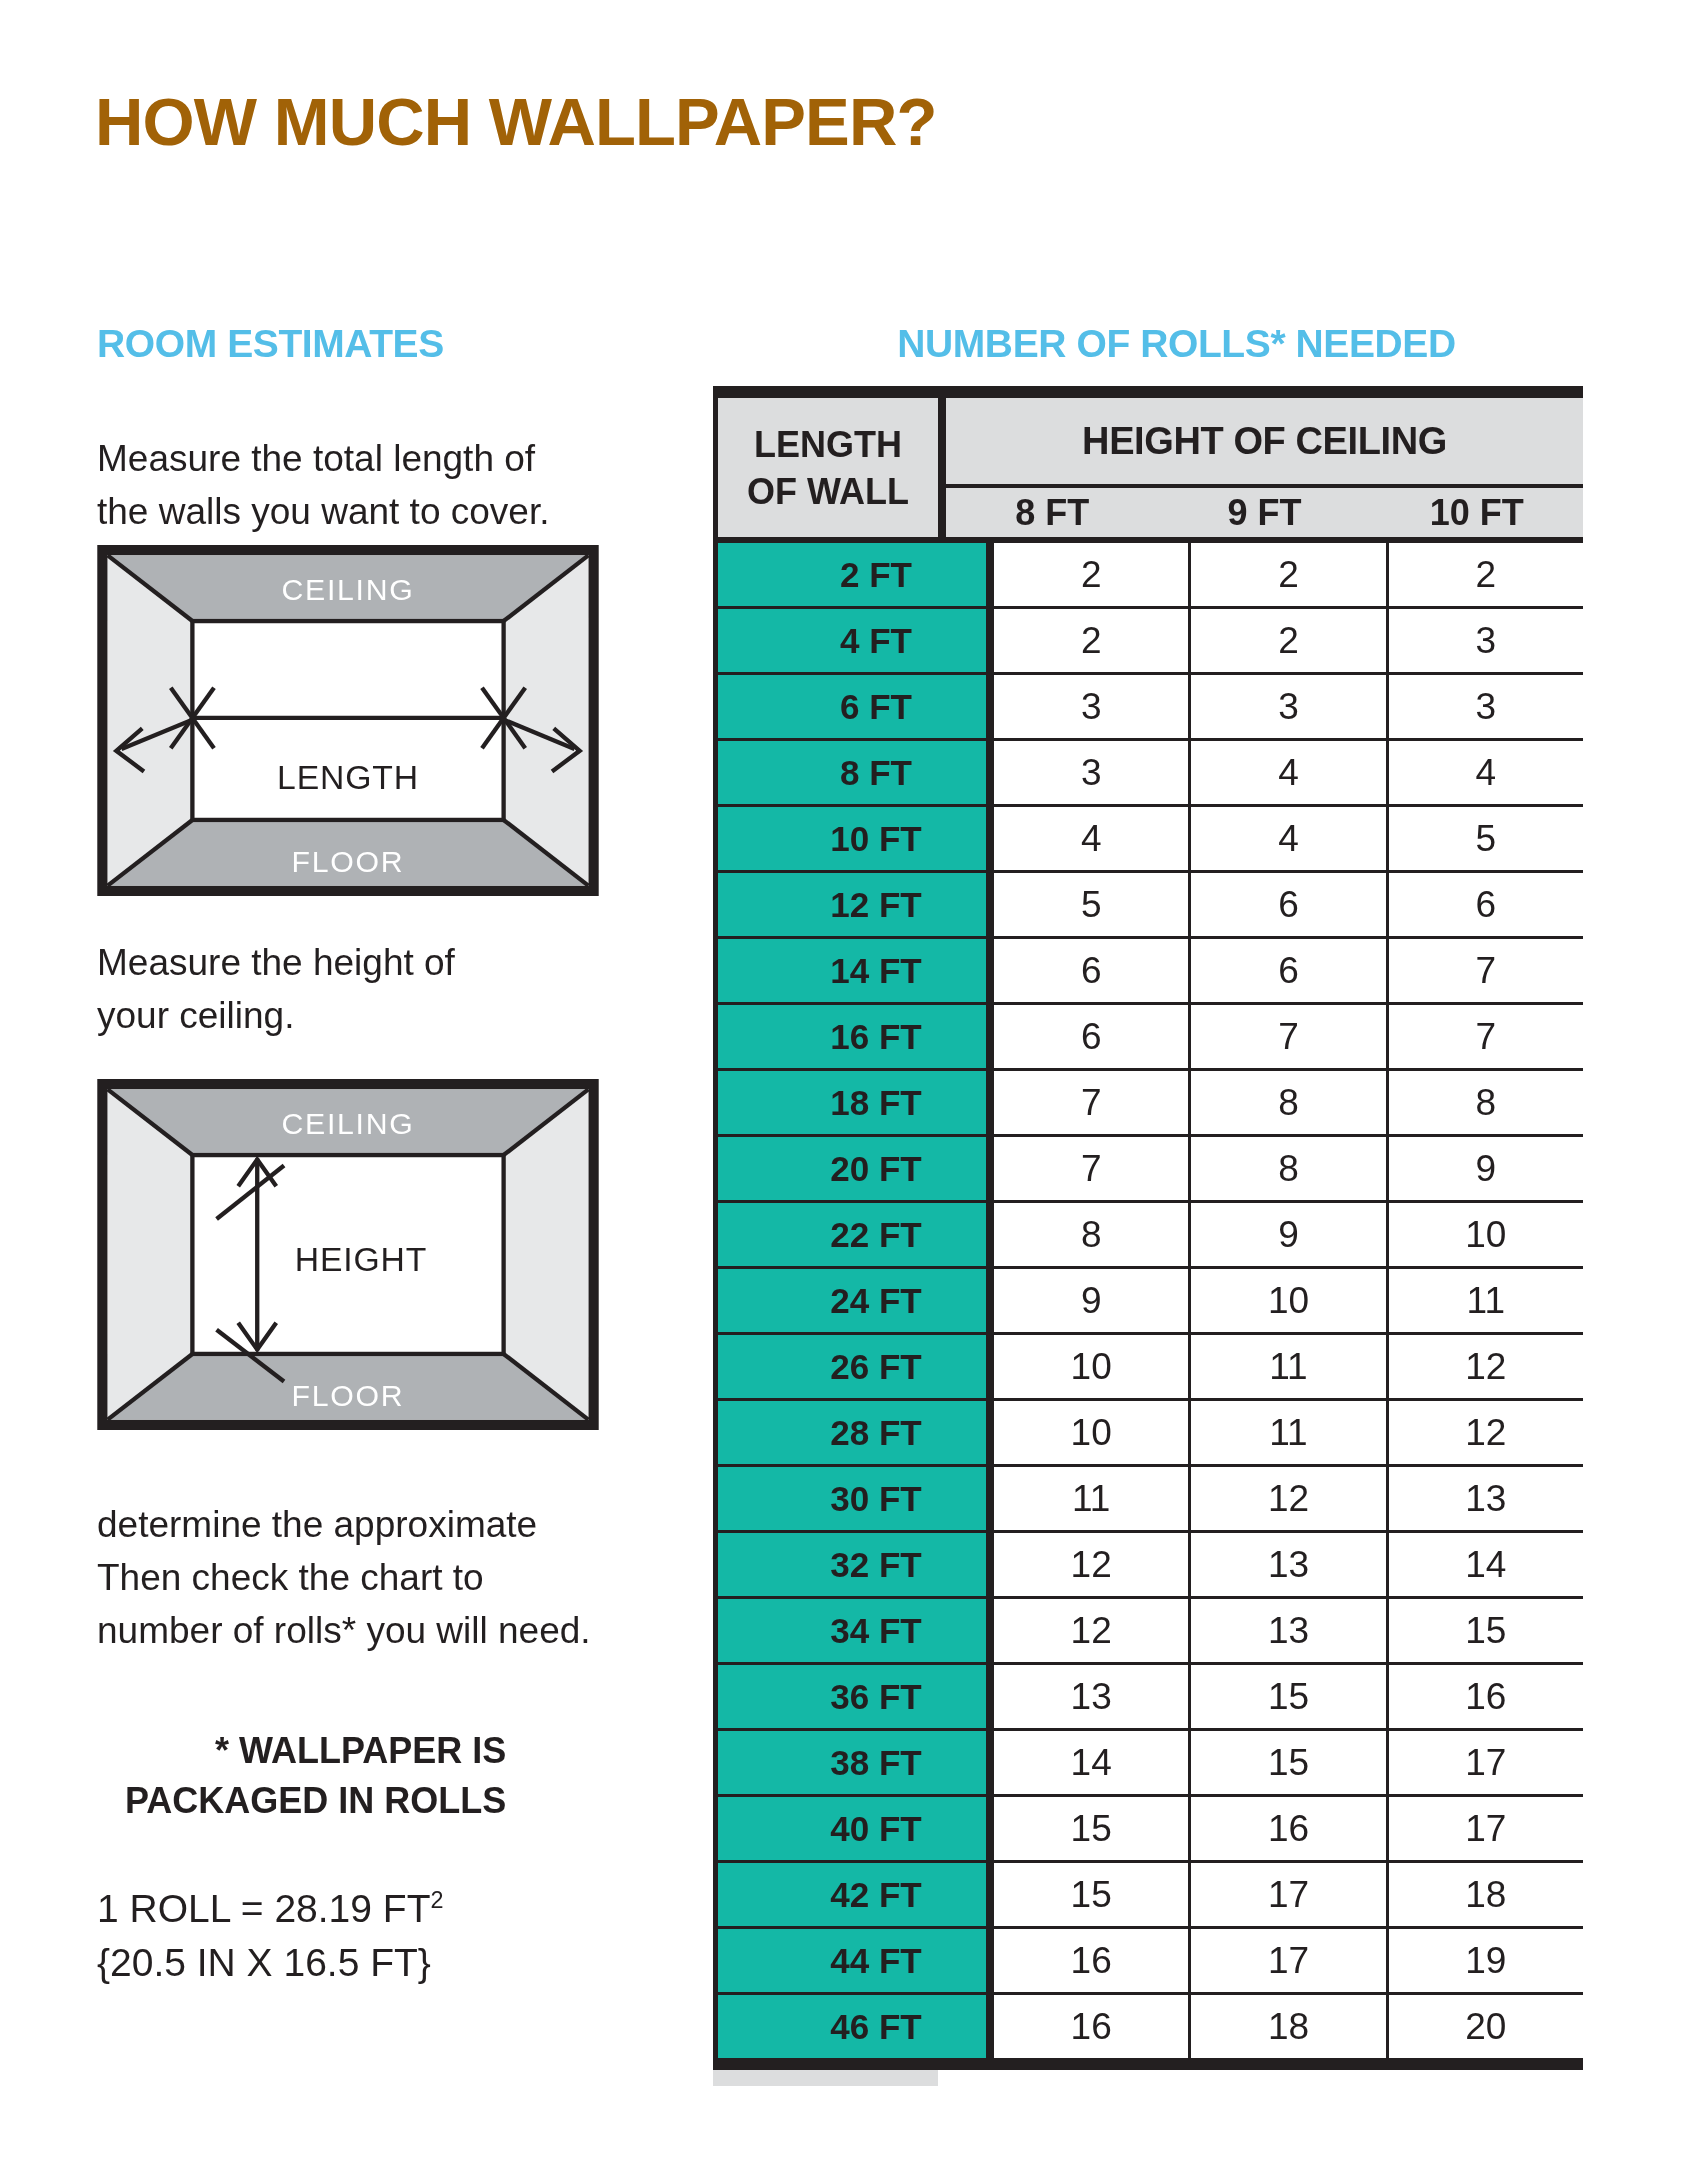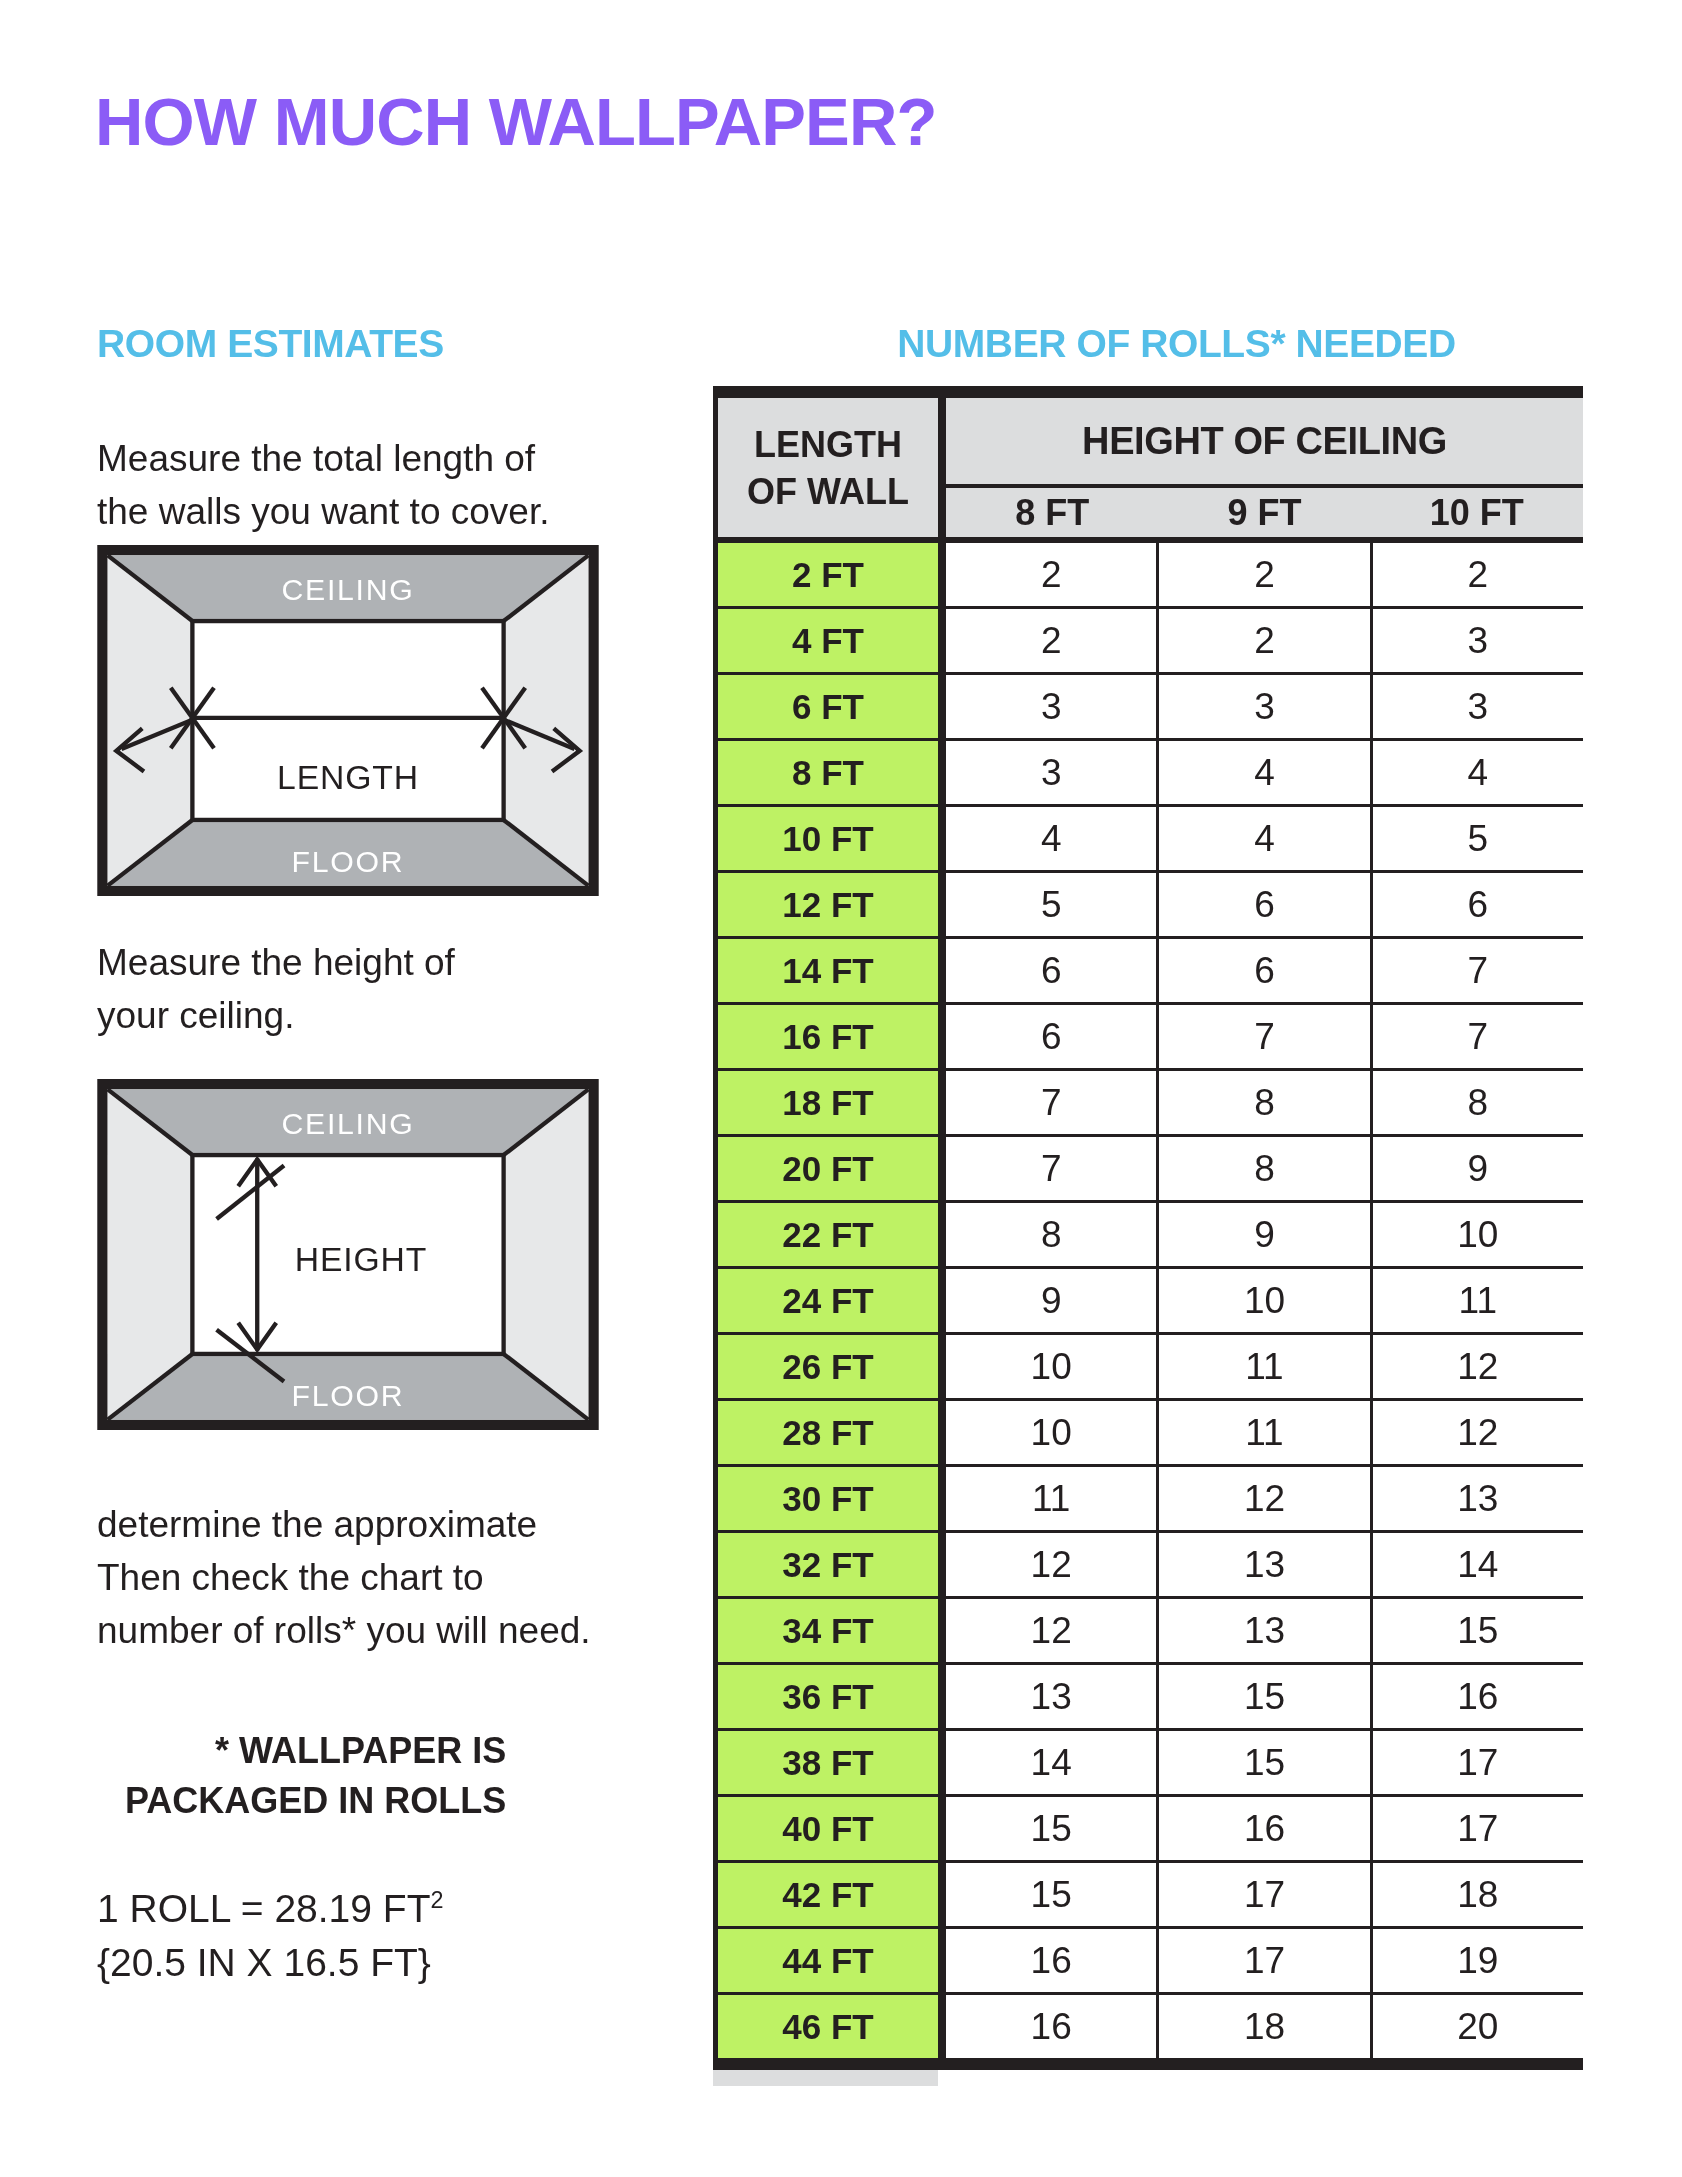--- a/index.html
+++ b/index.html
@@ -2,21 +2,21 @@
 <html style="font-size:14px"><head>
 <meta charset="utf-8">
 <style>
   html,body{margin:0;padding:0;background:#ffffff;}
   .canvas{
     position:relative;width:1683px;height:2177px;background:#ffffff;overflow:hidden;
     font-family:"Liberation Sans","DejaVu Sans",sans-serif;color:#231f20;
   }
   .page-title{
     position:absolute;left:95px;top:83px;
-    font-size:67px;font-weight:bold;letter-spacing:-0.9px;color:#8b5cf6;white-space:nowrap;
+    font-size:67px;font-weight:bold;letter-spacing:-0.9px;color:#a16207;white-space:nowrap;
   }
   .col-heading{
     font-size:39px;font-weight:bold;color:#54bee8;letter-spacing:-0.4px;white-space:nowrap;
   }
   .left-heading{position:absolute;left:97px;top:322px;}
   .table-heading{position:absolute;left:744px;top:322px;width:865px;text-align:center;}
   .body-text{position:absolute;left:97px;font-size:37px;line-height:53px;color:#231f20;}
   .step1{top:432px;}
   .step2{top:936px;}
   .step3{top:1498px;}
@@ -43,22 +43,22 @@
     height:86px;background:#dcddde;border-bottom:4.3px solid #231f20;
     display:flex;align-items:center;justify-content:center;
     font-weight:bold;font-size:38px;letter-spacing:-0.4px;
   }
   .t-subcols{height:49px;background:#dcddde;display:flex;}
   .t-subcol{flex:1;display:flex;align-items:center;justify-content:center;font-weight:bold;font-size:36px;}
   .t-sep{height:6px;background:#231f20;}
   .t-row{display:flex;height:63px;border-bottom:3.5px solid #231f20;}
   .t-row:last-child{border-bottom:none;}
   .t-label{
-    width:220px;background:#bef264;display:flex;align-items:center;justify-content:center;
-    font-weight:bold;font-size:35px;
+    width:220px;background:#14b8a6;display:flex;align-items:center;justify-content:center;
+    font-weight:bold;font-size:35px;padding-left:48px;
   }
   .t-data{flex:1;display:flex;border-left:8.6px solid #231f20;background:#ffffff;}
   .t-cell{flex:1;display:flex;align-items:center;justify-content:center;font-size:37px;}
   .t-cell + .t-cell{border-left:3.5px solid #231f20;}
   .t-stub{width:225px;height:15.6px;background:#dcddde;}
 
   
   .dg-surface-label{fill:#ffffff;font-size:35px;letter-spacing:2px;}
   .dg-dim-label{fill:#231f20;font-size:39px;letter-spacing:1px;}
 </style>

